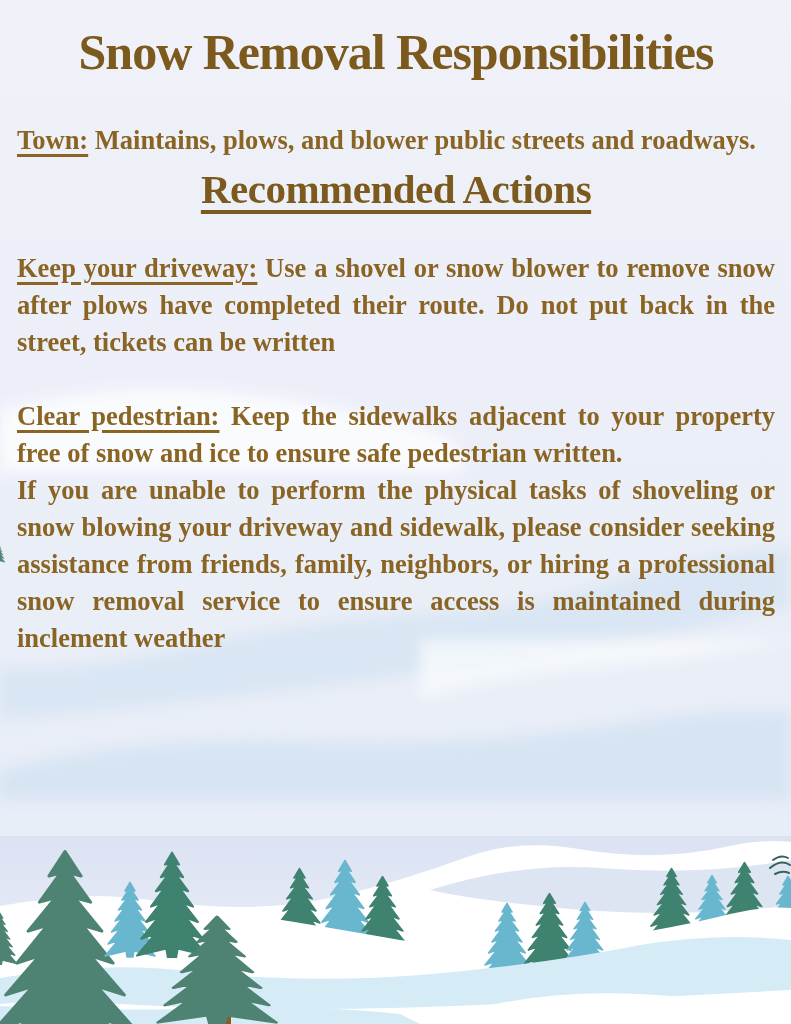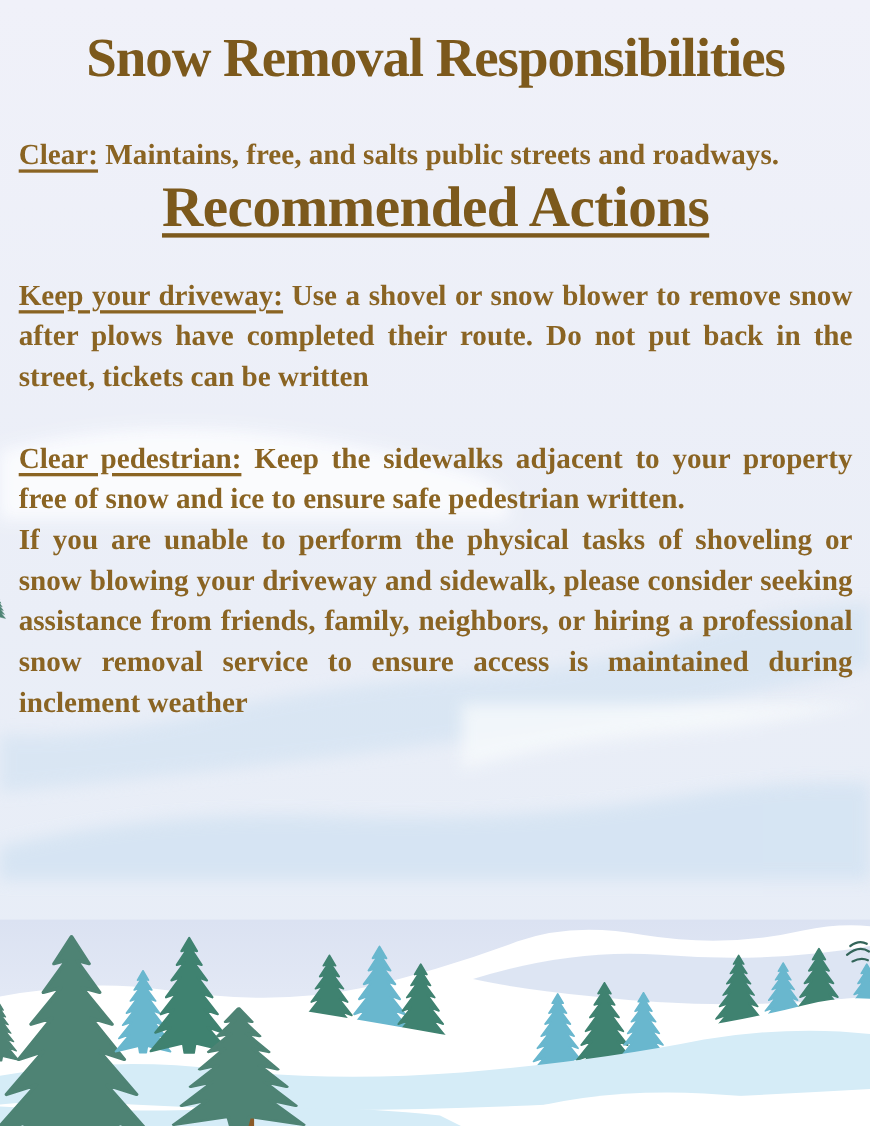--- a/index.html
+++ b/index.html
@@ -32,21 +32,21 @@
   .para .lead-label{
     text-decoration:underline;
     text-decoration-thickness:2.5px;
     text-underline-offset:5px;
   }
   .mt-first{margin-top:40px;}
   .mt-para{margin-top:37px;}
   h2.section-heading{
     margin:6px 0 0;
     text-align:center;
-    font-size:52px;line-height:48px;
+    font-size:41px;line-height:48px;
     font-weight:bold;
     color:var(--title-text,#7c591c);
     letter-spacing:-0.5px;
   }
   h2.section-heading span{
     text-decoration:underline;
     text-decoration-thickness:3.5px;
     text-underline-offset:7px;
   }
   .mt-none{margin-top:0;}
@@ -131,21 +131,21 @@
       <use href="#pine" transform="translate(137,852) scale(0.7)" fill="var(--tree-green,#3f8270)" stroke="var(--tree-green,#3f8270)" stroke-width="3"></use>
       <rect x="218" y="1002" width="13" height="22" fill="var(--trunk-brown,#8a5a28)"></rect>
       <use href="#pine" transform="translate(158,916) scale(1.18,0.72)" fill="var(--tree-dark-teal,#4e8374)" stroke="var(--tree-dark-teal,#4e8374)" stroke-width="3"></use>
     </g>
   </svg>
 
   <div class="content">
 
     <h1 class="title">Snow Removal Responsibilities</h1>
 
-    <p class="para mt-first"><span class="lead-label">Clear:</span><span> Maintains, free, and salts public streets and roadways.</span></p>
+    <p class="para mt-first"><span class="lead-label">Town:</span><span> Maintains, plows, and blower public streets and roadways.</span></p>
 
 
     <h2 class="section-heading"><span>Recommended Actions</span></h2>
 
     <p class="para mt-para"><span class="lead-label">Keep your driveway:</span><span> Use a shovel or snow blower to remove snow after plows have completed their route. Do not put back in the street, tickets can be written</span></p>
 
     <p class="para mt-para"><span class="lead-label">Clear pedestrian:</span><span> Keep the sidewalks adjacent to your property free of snow and ice to ensure safe pedestrian written.</span></p>
 
     <p class="para mt-none"><span>If you are unable to perform the physical tasks of shoveling or snow blowing your driveway and sidewalk, please consider seeking assistance from friends, family, neighbors, or hiring a professional snow removal service to ensure access is maintained during inclement weather</span></p>
 

